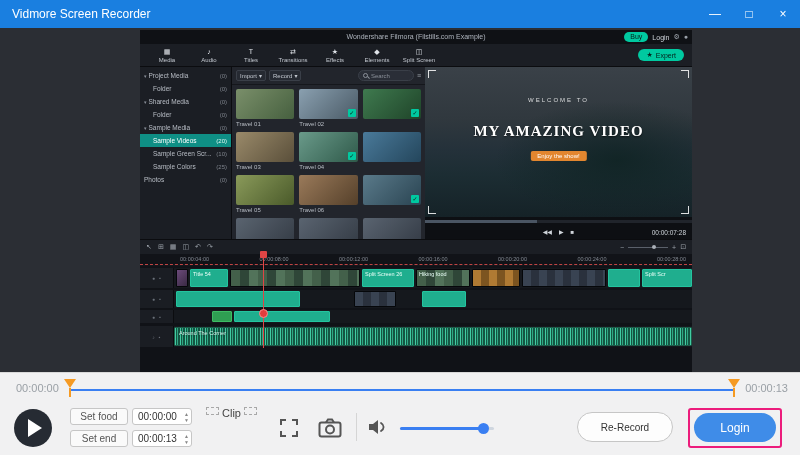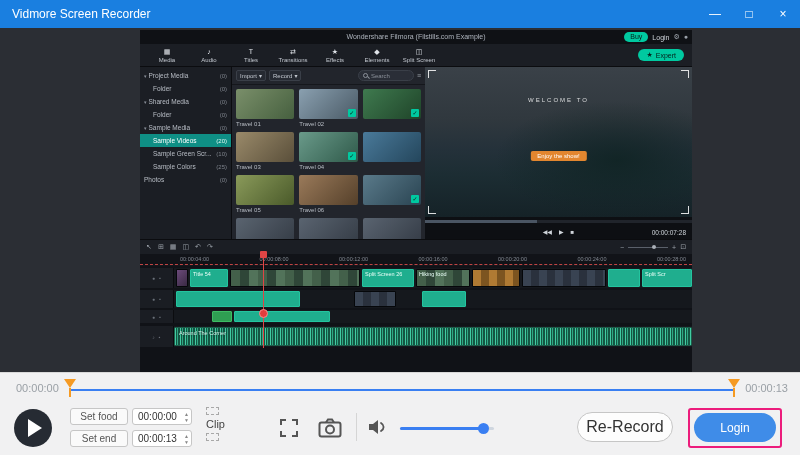--- a/index.html
+++ b/index.html
@@ -123,33 +123,33 @@
   .playbtn{position:absolute;left:14px;top:36px;width:38px;height:38px;border-radius:50%;background:#262b33;}
   .playbtn .ptri{position:absolute;left:14px;top:10px;width:0;height:0;border-top:9px solid transparent;border-bottom:9px solid transparent;border-left:14px solid #fff;}
 
   .setgrp{position:absolute;left:70px;top:35px;display:flex;flex-direction:column;gap:5px;}
   .setrow{display:flex;gap:4px;align-items:center;}
   .setbtn{width:58px;height:17px;border:1px solid #c6c6c6;border-radius:3px;background:#fafafa;color:#555;font-size:10px;display:flex;align-items:center;justify-content:center;}
   .timebox{width:60px;height:17px;border:1px solid #c6c6c6;border-radius:3px;background:#fff;color:#333;font-size:10px;display:flex;align-items:center;position:relative;padding-left:5px;}
   .spin{position:absolute;right:2px;top:1px;bottom:1px;display:flex;flex-direction:column;justify-content:center;color:#888;}
   .spin span{font-size:5px;line-height:6px;}
 
-  .clipgrp{position:absolute;left:206px;top:34px;display:flex;flex-direction:column;align-items:flex-start;gap:3px;}
+  .clipgrp{position:absolute;left:206px;top:34px;display:flex;align-items:flex-start;gap:3px;}
   .dotbox{width:13px;height:8px;border:1px dashed #a8a8a8;}
   .cliplabel{font-size:11px;color:#444;}
 
   .icon-expand{position:absolute;left:278px;top:44px;}
   .icon-camera{position:absolute;left:318px;top:45px;}
   .vdivider{position:absolute;left:356px;top:40px;width:1px;height:28px;background:#d5d5d5;}
   .icon-speaker{position:absolute;left:366px;top:44px;}
   .volslider{position:absolute;left:400px;top:54px;width:94px;height:3px;background:#cfd6df;border-radius:2px;}
   .volfill{position:absolute;left:0;top:0;bottom:0;width:88%;background:#3a7ff2;border-radius:2px;}
   .voldot{position:absolute;left:calc(88% - 5px);top:-4px;width:11px;height:11px;border-radius:50%;background:#3a7ff2;}
 
-  .btn-rerecord{position:absolute;left:577px;top:39px;width:96px;height:30px;border:1px solid #c6c6c6;border-radius:15px;background:#fdfdfd;color:#333;font-size:16px;display:flex;align-items:center;justify-content:center;}
+  .btn-rerecord{position:absolute;left:577px;top:39px;width:96px;height:30px;border:1px solid #c6c6c6;border-radius:15px;background:#fdfdfd;color:#333;font-size:10px;display:flex;align-items:center;justify-content:center;}
   .btn-save{position:absolute;left:694px;top:40px;width:82px;height:29px;border-radius:15px;background:#3f8ce8;color:#fff;font-size:12px;display:flex;align-items:center;justify-content:center;}
   .save-hl{position:absolute;left:688px;top:35px;width:94px;height:40px;border:2px solid #ec1c7c;border-radius:3px;pointer-events:none;z-index:5;}
 </style>
 </head>
 <body>
 
 <div class="stage">
 
   <div class="titlebar">
     <span class="t">Vidmore Screen Recorder</span>
@@ -325,20 +325,21 @@
           </div>
         </div>
 
         <div class="fl-preview">
           <div class="fl-video">
             <span class="fl-corner c-tl"></span>
             <span class="fl-corner c-tr"></span>
             <span class="fl-corner c-bl"></span>
             <span class="fl-corner c-br"></span>
             <div class="fl-welcome">WELCOME TO</div>
+            <div class="fl-headline">MY AMAZING VIDEO</div>
             <div class="fl-sub">Enjoy the show!</div>
           </div>
           <div class="fl-progress">
               <span class="pf"></span>
             </div>
           <div class="fl-transport">
             <span class="fl-tbtn">◀◀</span>
             <span class="fl-tbtn">▶</span>
             <span class="fl-tbtn">■</span>
             <span class="tc">00:00:07:28</span>

